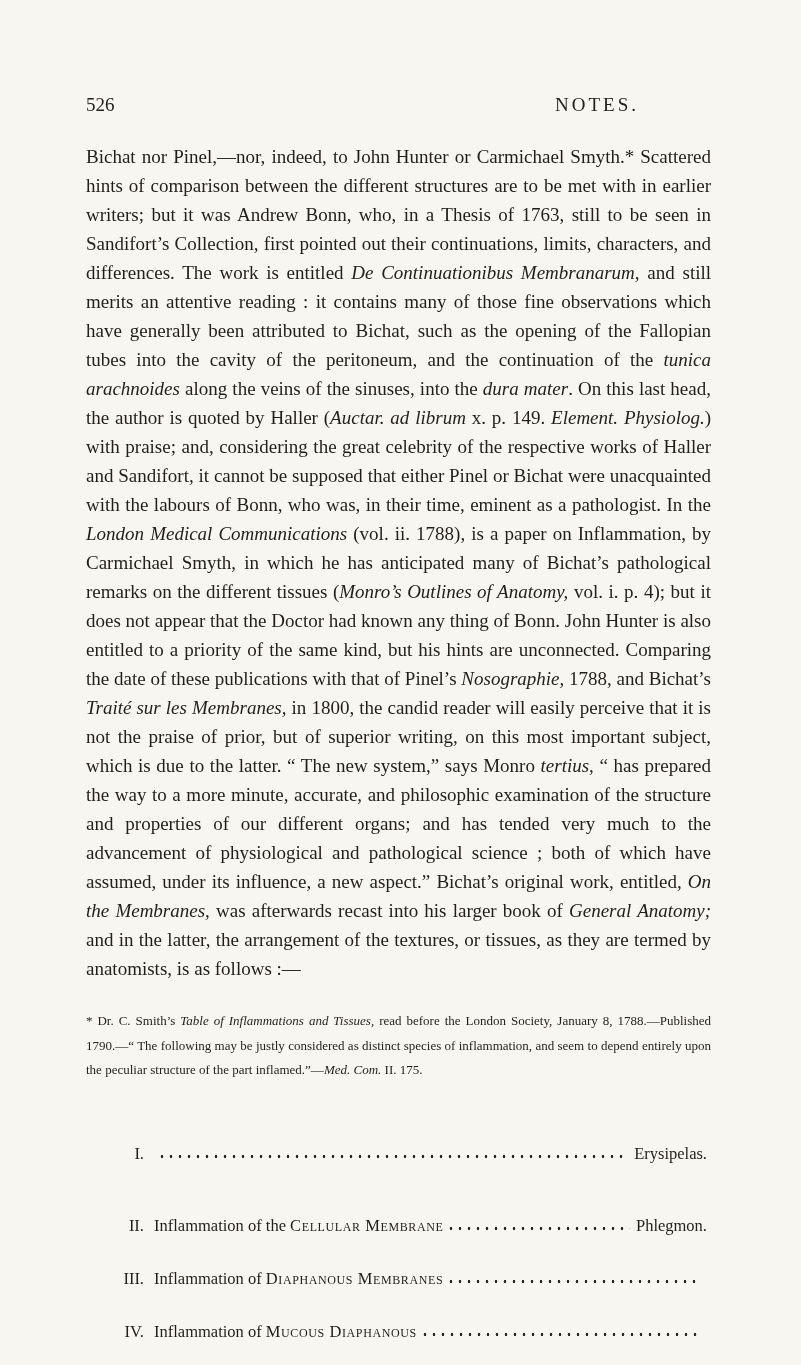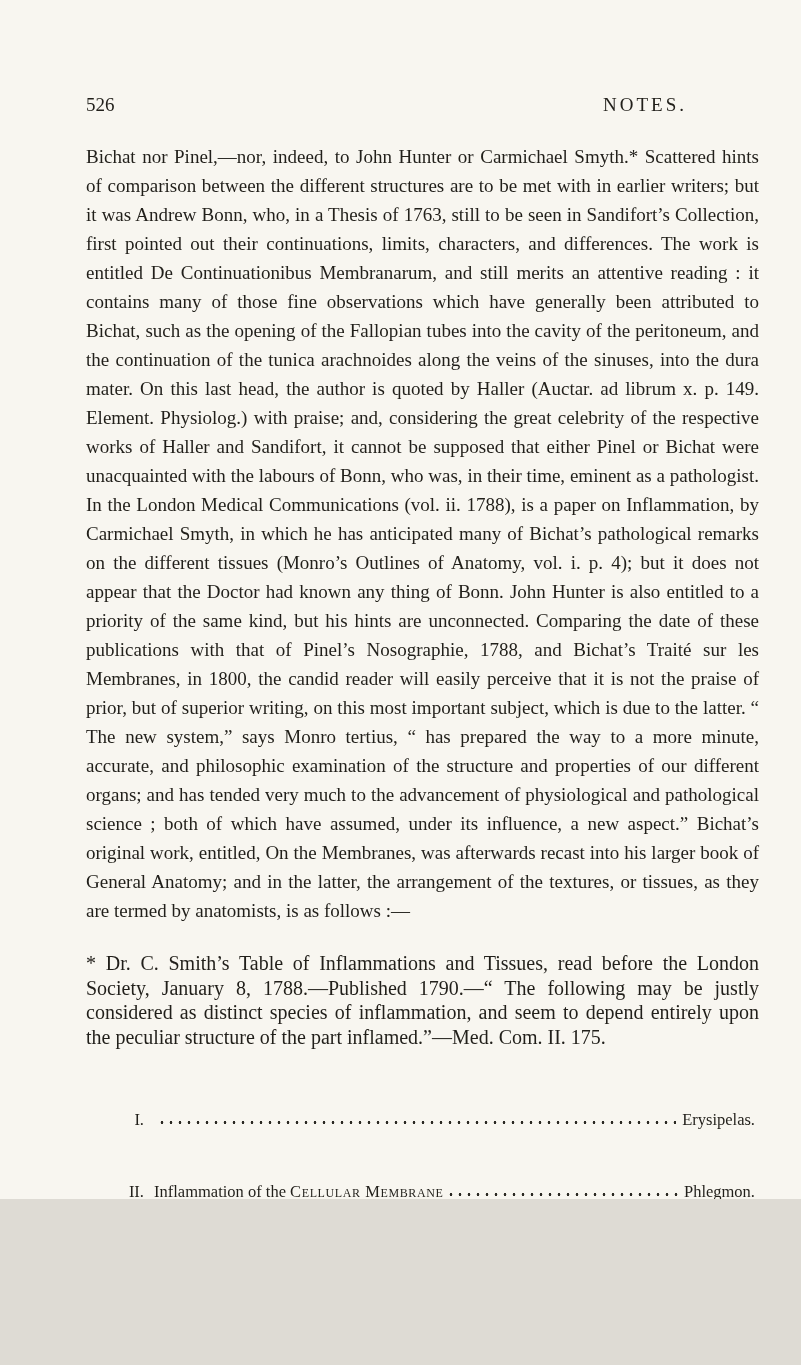--- a/index.html
+++ b/index.html
@@ -3,44 +3,44 @@
 <meta charset="utf-8">
 <style>
   * { margin: 0; padding: 0; box-sizing: border-box; }
   html, body { width: 801px; }
   body {
     background: #dedbd4;
     font-family: "Liberation Serif", "DejaVu Serif", serif;
   }
   .page {
     width: 801px;
-    height: 1199px;
+    height: 1365px;
     background: var(--paper, #f8f6f0);
     color: var(--ink, #211f1a);
-    padding: 46px 42px 40px 86px;
+    padding: 46px 90px 40px 86px;
     overflow: hidden;
   }
   .running-head {
     display: flex;
     align-items: baseline;
     margin-bottom: 26px;
     font-size: 19px;
   }
   .page-num { width: 72px; text-align: left; }
   .head-title { flex: 1; text-align: right; letter-spacing: 3px; margin-top: 48px; }
   .head-spacer { width: 72px; }
   .body-text {
     font-size: 19px;
     line-height: 29px;
     text-align: justify;
   }
-  .italic { }
+  .italic { font-style: italic; }
   .footnote { margin-top: 26px; }
   .footnote-text {
-    font-size: 20px;
+    font-size: 13px;
     line-height: 24.5px;
     text-align: justify;
   }
   .footnote-list {
     margin-top: 12px;
     padding-left: 26px;
     padding-right: 4px;
   }
   .fn-row {
     display: flex;
@@ -82,20 +82,26 @@
           <span class="leader"></span>
           <span class="fn-result">Erysipelas.</span>
         </div>
         <div class="fn-row">
           <span class="fn-num">II.</span>
           <span class="fn-label">Inflammation of the <span class="smallcaps">Cellular Membrane</span></span>
           <span class="leader"></span>
           <span class="fn-result">Phlegmon.</span>
         </div>
         <div class="fn-row">
+          <span class="fn-num">III.</span>
+          <span class="fn-label">Inflammation of <span class="smallcaps">Diaphanous Membranes</span></span>
+          <span class="leader"></span>
+          <span class="fn-result"></span>
+        </div>
+        <div class="fn-row">
           <span class="fn-num">IV.</span>
           <span class="fn-label">Inflammation of <span class="smallcaps">Mucous Diaphanous</span></span>
           <span class="leader"></span>
           <span class="fn-result"></span>
         </div>
         <div class="fn-row">
           <span class="fn-num">V.</span>
           <span class="fn-label">Inflammation of <span class="smallcaps">Muscular Tissues</span></span>
           <span class="leader"></span>
           <span class="fn-result"></span>

